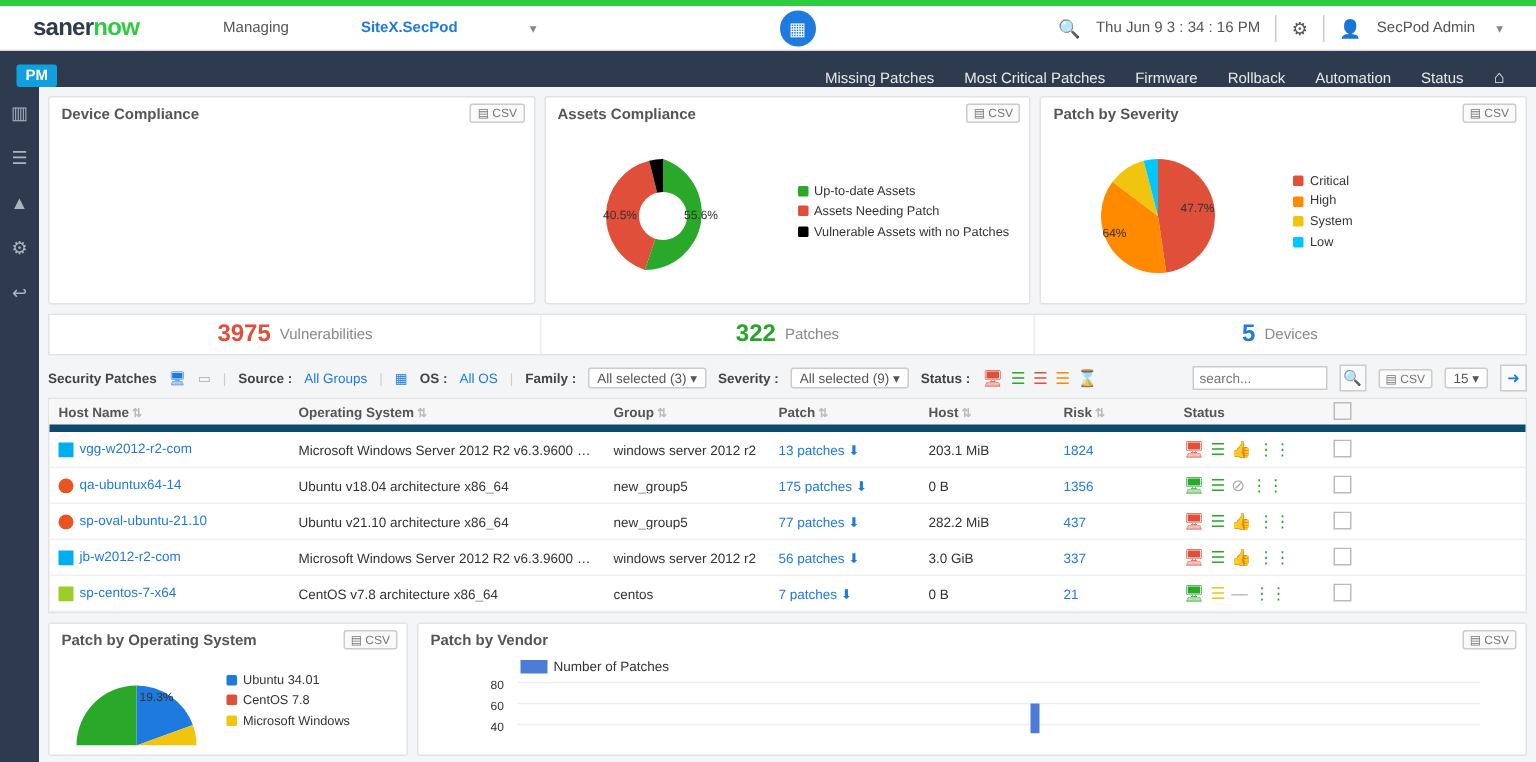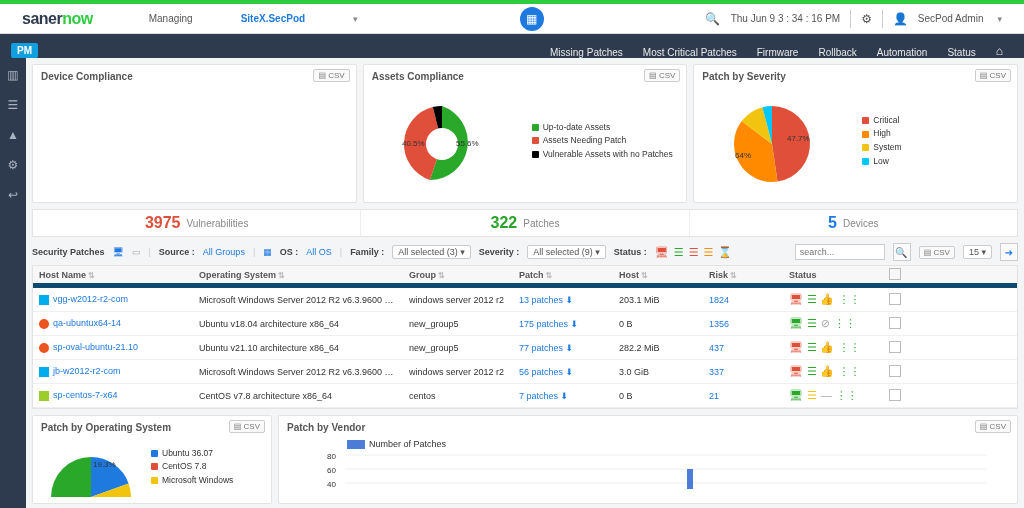--- a/index.html
+++ b/index.html
@@ -291,21 +291,21 @@
           <svg width="110" height="60" viewBox="0 0 110 60">
             <g transform="translate(50,60)">
               <path d="M0,0 L0,-40 A40,40 0 0,1 37.6,-13.6 Z" fill="#1f7ae0"></path>
               <path d="M0,0 L37.6,-13.6 A40,40 0 0,1 20,34.6 Z" fill="#e04f3a" opacity="0"></path>
               <path d="M0,0 L-40,0 A40,40 0 0,1 0,-40 Z" fill="#2aa82a"></path>
               <path d="M0,0 L37.6,-13.6 A40,40 0 0,1 40,0 Z" fill="#f1c40f"></path>
             </g>
             <text x="52" y="30" fill="#fff">19.3%</text>
           </svg>
           <div class="legend">
-            <div><span class="dot" style="background:#1f7ae0"></span><span>Ubuntu 36.07</span></div>
+            <div><span class="dot" style="background:#1f7ae0"></span><span>Ubuntu 34.01</span></div>
             <div><span class="dot" style="background:#e04f3a"></span><span>CentOS 7.8</span></div>
             <div><span class="dot" style="background:#f1c40f"></span><span>Microsoft Windows</span></div>
           </div>
         </div>
       </div>
       <div class="card" style="flex:1">
         <span class="csv-badge">▤ <span>CSV</span></span>
         <div class="card-title">Patch by Vendor</div>
         <div style="margin:6px 0 0 60px; display:flex; align-items:center; gap:4px">
           <span style="display:inline-block;width:18px;height:9px;background:#4c7dd6"></span>

